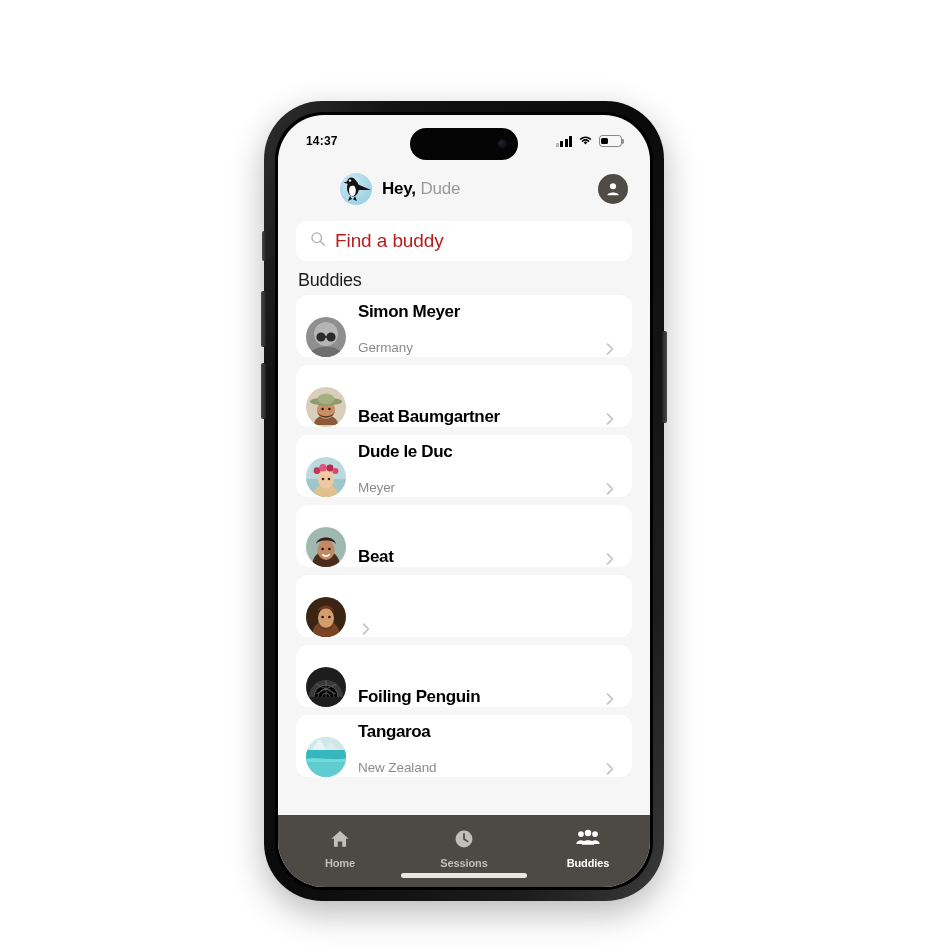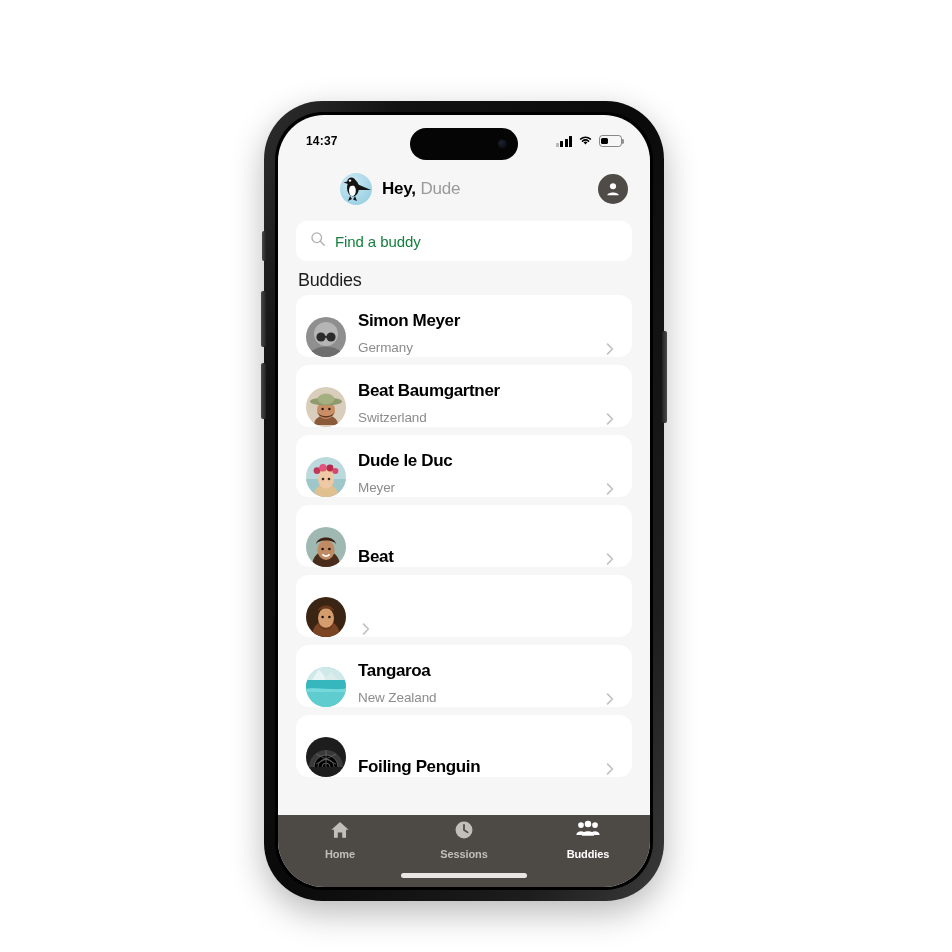--- a/index.html
+++ b/index.html
@@ -98,49 +98,49 @@
     width:30px; height:30px; border-radius:50%; background:#4f4b47;
     display:flex; align-items:center; justify-content:center; flex:none;
   }
 
   
   .search-wrap{ position:absolute; top:106px; left:0; right:0; padding:0 18px; }
   .search-box{
     height:40px; background:#fff; border-radius:11px;
     display:flex; align-items:center; gap:9px; padding:0 14px;
   }
-  .search-ph{ font-size:15px; color:#15803d; letter-spacing:-.1px; }
+  .search-ph{ font-size:19px; color:#b91c1c; letter-spacing:-.1px; }
 
   
   .section-title{
     position:absolute; top:155px; left:20px;
     font-size:18px; color:#1c1c1c; letter-spacing:-.2px;
   }
 
   
   .list{
     position:absolute; top:180px; left:0; right:0; bottom:0;
     padding:0 18px; overflow:hidden;
   }
   .card{
     height:62px; background:#fff; border-radius:13px;
     margin-bottom:8px; display:flex; align-items:flex-end;
     padding:0 14px 0 10px; gap:12px;
   }
   .av{ width:40px; height:40px; border-radius:50%; flex:none; overflow:hidden; position:relative; }
   .meta{ flex:1; min-width:0; }
   .bname{ font-size:17px; font-weight:700; color:#000; letter-spacing:-.35px; line-height:1.18; }
-  .bcountry{ font-size:13.5px; color:#8c8c8c; letter-spacing:-.1px; line-height:1.3; margin-top:8px; }
+  .bcountry{ font-size:13.5px; color:#8c8c8c; letter-spacing:-.1px; line-height:1.3; margin-top:17px; }
   .chev{ flex:none; color:#c2c2c2; display:flex; }
 
   
   .tabbar{
     position:absolute; left:0; right:0; bottom:0; height:72px;
     background:#4d4945; z-index:7;
-    display:flex; align-items:flex-start; padding-top:4px;
+    display:flex; align-items:flex-start; padding-top:13px;
   }
   .tab{
     flex:1; display:flex; flex-direction:column; align-items:center; gap:3px;
     color:#c2bfbb;
   }
   .tab.active{ color:#ffffff; }
   .tab-label{ font-size:11px; font-weight:700; letter-spacing:-.1px; }
   .home-ind{
     position:absolute; bottom:9px; left:50%; transform:translateX(-50%);
     width:126px; height:5px; border-radius:3px; background:#e9e7e4; z-index:9;
@@ -253,21 +253,20 @@
                   <path d="M8 38 C8 25 32 25 32 38 Z" fill="#8a5a3b"></path>
                   <circle cx="20" cy="23" r="9" fill="#c98e63"></circle>
                   <path d="M11 23 C11 33 29 33 29 23 C29 31 11 31 11 23Z" fill="#5d3a24"></path>
                   <ellipse cx="20" cy="14.5" rx="16" ry="4" fill="#8f9b6e"></ellipse>
                   <ellipse cx="20" cy="12" rx="8.4" ry="5.4" fill="#a4b07f"></ellipse>
                   <circle cx="16.6" cy="22" r="1.2" fill="#23160e"></circle>
                   <circle cx="23.4" cy="22" r="1.2" fill="#23160e"></circle>
                 </svg></div>
               <div class="meta">
                 <div class="bname">Beat Baumgartner</div>
-                <div class="bcountry">Switzerland</div>
               </div>
               <div class="chev">
                 <svg width="16" height="16" viewBox="0 0 16 16" fill="none">
                   <path d="M5.6 3.2 L10.4 8 L5.6 12.8" stroke="currentColor" stroke-width="1.7" stroke-linecap="round" stroke-linejoin="round"></path>
                 </svg>
               </div>
             </div>
             <div class="card">
               <div class="av"><svg viewBox="0 0 40 40" width="40" height="40">
                   <rect width="40" height="40" fill="#bcd9dd"></rect>
@@ -322,60 +321,60 @@
                   <circle cx="23.4" cy="20" r="1.3" fill="#1f120a"></circle>
                 </svg></div>
               <div class="chev">
                 <svg width="16" height="16" viewBox="0 0 16 16" fill="none">
                   <path d="M5.6 3.2 L10.4 8 L5.6 12.8" stroke="currentColor" stroke-width="1.7" stroke-linecap="round" stroke-linejoin="round"></path>
                 </svg>
               </div>
             </div>
             <div class="card">
               <div class="av"><svg viewBox="0 0 40 40" width="40" height="40">
-                  <rect width="40" height="40" fill="#8fd4d9"></rect>
-                  <rect y="0" width="40" height="13" fill="#cfe9ea"></rect>
-                  <path d="M6 13 L13 2 L21 13 Z" fill="#e9f4f4"></path>
-                  <path d="M18 13 L25 5 L32 13 Z" fill="#dcecec"></path>
-                  <rect y="13" width="40" height="9" fill="#36b7bd"></rect>
-                  <rect y="22" width="40" height="18" fill="#5fcdd0"></rect>
-                  <path d="M0 22 C10 19 30 25 40 21 L40 25 L0 25Z" fill="#7fdde0" opacity=".7"></path>
-                </svg></div>
-              <div class="meta">
-                <div class="bname">Tangaroa</div>
-                <div class="bcountry">New Zealand</div>
-              </div>
-              <div class="chev">
-                <svg width="16" height="16" viewBox="0 0 16 16" fill="none">
-                  <path d="M5.6 3.2 L10.4 8 L5.6 12.8" stroke="currentColor" stroke-width="1.7" stroke-linecap="round" stroke-linejoin="round"></path>
-                </svg>
-              </div>
-            </div>
-            <div class="card">
-              <div class="av"><svg viewBox="0 0 40 40" width="40" height="40">
                   <rect width="40" height="40" fill="#1d1d1d"></rect>
                   <path d="M3 30 A17 17 0 0 1 37 30 Z" fill="#3a3a3a"></path>
                   <g stroke="#6a6a6a" stroke-width="0.8">
                     <path d="M8 30 A12 12 0 0 1 32 30"></path>
                     <path d="M12 30 A8 8 0 0 1 28 30"></path>
                     <path d="M16 30 A4 4 0 0 1 24 30"></path>
                     <path d="M20 13 L20 30"></path>
                     <path d="M10 17 L30 27"></path>
                     <path d="M30 17 L10 27"></path>
                   </g>
                 </svg></div>
               <div class="meta">
                 <div class="bname">Foiling Penguin</div>
               </div>
               <div class="chev">
                 <svg width="16" height="16" viewBox="0 0 16 16" fill="none">
                   <path d="M5.6 3.2 L10.4 8 L5.6 12.8" stroke="currentColor" stroke-width="1.7" stroke-linecap="round" stroke-linejoin="round"></path>
                 </svg>
               </div>
             </div>
+            <div class="card">
+              <div class="av"><svg viewBox="0 0 40 40" width="40" height="40">
+                  <rect width="40" height="40" fill="#8fd4d9"></rect>
+                  <rect y="0" width="40" height="13" fill="#cfe9ea"></rect>
+                  <path d="M6 13 L13 2 L21 13 Z" fill="#e9f4f4"></path>
+                  <path d="M18 13 L25 5 L32 13 Z" fill="#dcecec"></path>
+                  <rect y="13" width="40" height="9" fill="#36b7bd"></rect>
+                  <rect y="22" width="40" height="18" fill="#5fcdd0"></rect>
+                  <path d="M0 22 C10 19 30 25 40 21 L40 25 L0 25Z" fill="#7fdde0" opacity=".7"></path>
+                </svg></div>
+              <div class="meta">
+                <div class="bname">Tangaroa</div>
+                <div class="bcountry">New Zealand</div>
+              </div>
+              <div class="chev">
+                <svg width="16" height="16" viewBox="0 0 16 16" fill="none">
+                  <path d="M5.6 3.2 L10.4 8 L5.6 12.8" stroke="currentColor" stroke-width="1.7" stroke-linecap="round" stroke-linejoin="round"></path>
+                </svg>
+              </div>
+            </div>
           </div>
 
         <div class="tabbar" id="tabbar">
             <div class="tab">
               <span><svg width="22" height="22" viewBox="0 0 24 24" fill="currentColor">
                   <path d="M12 3.2 L21.4 11.6 H18.6 V20.4 H14.4 V14.8 H9.6 V20.4 H5.4 V11.6 H2.6 Z"></path>
                 </svg></span>
               <span class="tab-label">Home</span>
             </div>
             <div class="tab">

